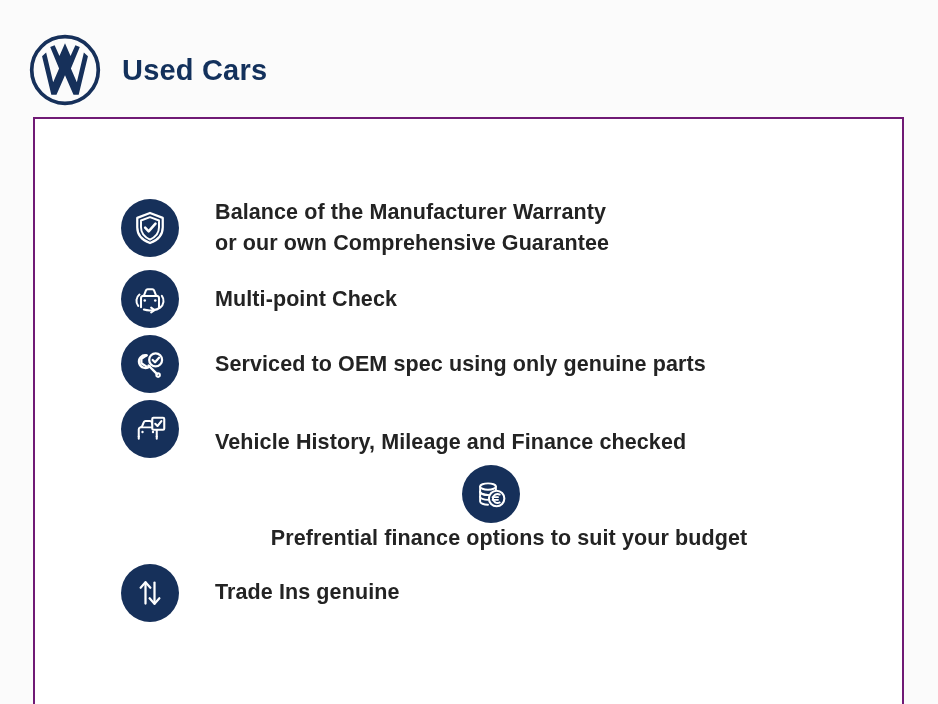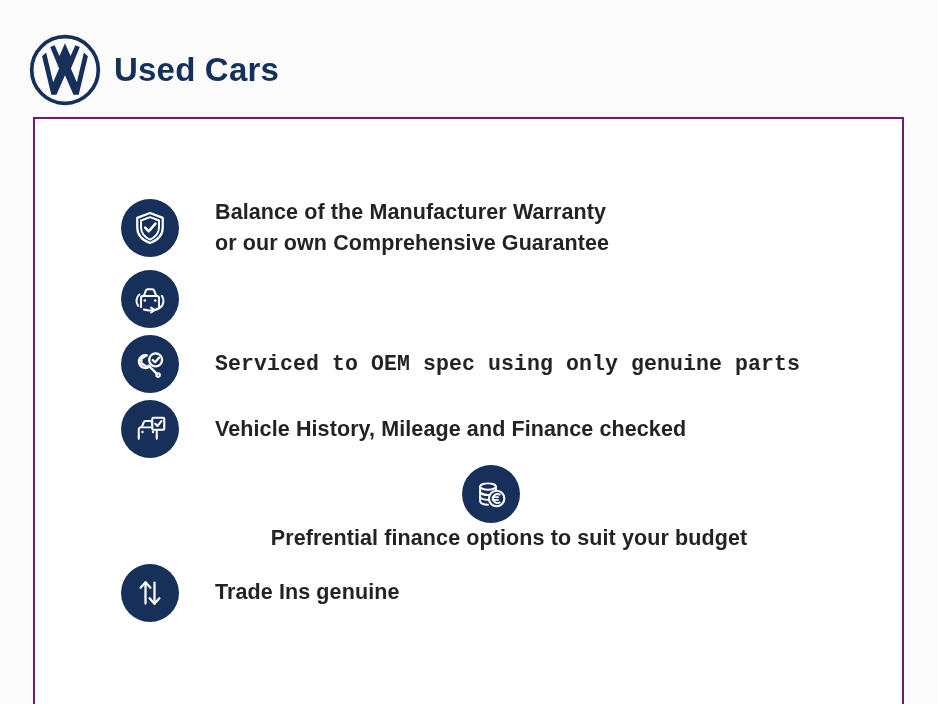--- a/index.html
+++ b/index.html
@@ -29,22 +29,22 @@
     align-items: center;
     height: 78px;
   }
   .vw-logo {
     width: 74px;
     height: 74px;
     flex: 0 0 74px;
     display: block;
   }
   .header-title {
-    margin-left: 12px;
-    font-size: 33px;
+    margin-left: 20px;
+    font-size: 29px;
     font-weight: bold;
     color: #13315c;
     letter-spacing: 0.2px;
     white-space: nowrap;
   }
 
   
   .panel {
     position: absolute;
     left: 33px;
@@ -63,22 +63,22 @@
     top: 78px;
     width: 740px;
   }
   .feature-row {
     display: flex;
     align-items: center;
     min-height: 58px;
   }
   .feature-row.r0 { margin-bottom: 11px; }
   .feature-row.r1 { margin-bottom: 7px; }
-  .feature-row.r2 { margin-bottom: 7px; font-family: Liberation Mono, monospace; }
-  .feature-row.r3 { margin-bottom: 7px; }
+  .feature-row.r2 { margin-bottom: 7px; }
+  .feature-row.r3 { margin-bottom: 7px; align-items: flex-end; }
   .feature-row.r4 { margin-bottom: 9px; flex-direction: column; }
 
   .icon-badge {
     flex: 0 0 58px;
     width: 58px;
     height: 58px;
     border-radius: 50%;
     background: #16305a;
     display: flex;
     align-items: center;
@@ -161,20 +161,21 @@
             <line x1="15.4" y1="20" x2="32.6" y2="20" stroke="#ffffff" stroke-width="2.4" stroke-linecap="round"></line>
             <line x1="12" y1="32" x2="12" y2="35" stroke="#ffffff" stroke-width="2.7" stroke-linecap="round"></line>
             <line x1="36" y1="32" x2="36" y2="35" stroke="#ffffff" stroke-width="2.7" stroke-linecap="round"></line>
             <circle cx="17" cy="26" r="1.7" fill="#ffffff"></circle>
             <circle cx="31" cy="26" r="1.7" fill="#ffffff"></circle>
 
             <path d="M10 18 C4.5 22 4.5 31 10.5 35.5 C17 40.5 31 40.5 37.5 35.5 C43.5 31 43.5 22 38 18" fill="none" stroke="#ffffff" stroke-width="2.7" stroke-linecap="round" stroke-dasharray="17 9 40 9"></path>
             <path d="M25.5 35.5 L30 38.8 L25.5 42" fill="none" stroke="#ffffff" stroke-width="2.7" stroke-linecap="round" stroke-linejoin="round"></path>
           </svg>
         </div>
+        <div class="feature-text">Multi-point Check</div>
       </div>
 
       <div class="feature-row r2">
         <div class="icon-badge">
           <svg viewBox="0 0 48 48" aria-hidden="true">
 
             <path d="M19.5 12.5 a8.5 8.5 0 1 0 4.2 14.4" fill="none" stroke="#ffffff" stroke-width="3" stroke-linecap="round"></path>
             <path d="M19.5 12.5 L12.5 17 L12.5 23 L19.5 27.5" fill="none" stroke="#ffffff" stroke-width="3" stroke-linecap="round" stroke-linejoin="round"></path>
 
             <path d="M22 26 L33.5 37.5" fill="none" stroke="#ffffff" stroke-width="3.2" stroke-linecap="round"></path>

